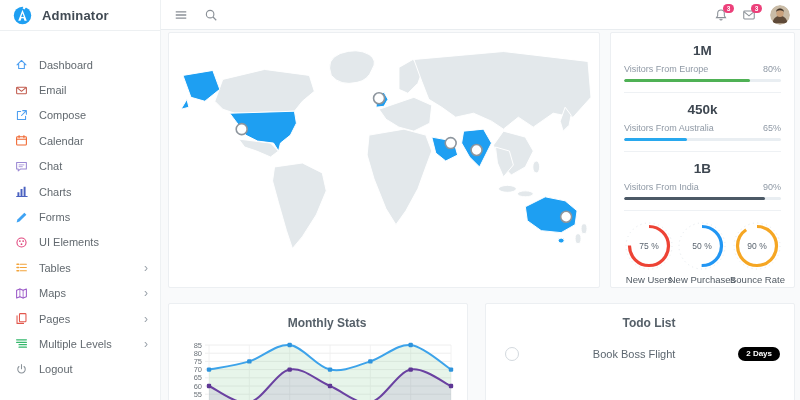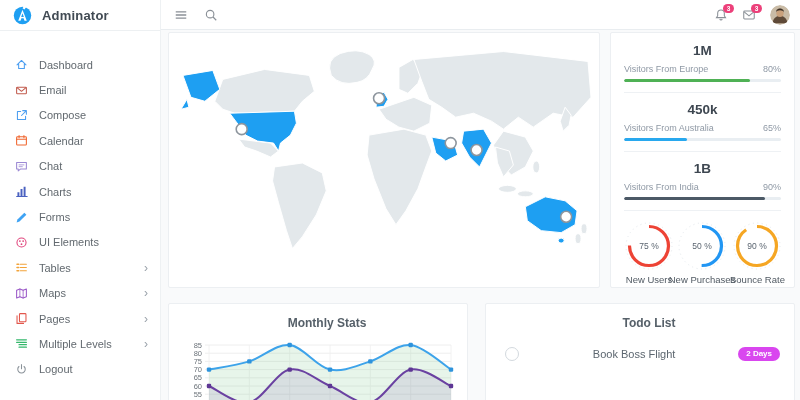--- a/index.html
+++ b/index.html
@@ -384,19 +384,19 @@
         <rect x="265.8" y="43.8" width="4.4" height="4.4" rx="1.2" fill="#5e3795"></rect>
       </svg>
   </div>
 
   <div class="card todo-card">
     <div class="card-title">Todo List</div>
     <div class="todo-items" id="todo-items">
         <div class="todo-item">
           <span class="todo-check"></span>
     <span class="todo-label">Book Boss Flight</span>
-          <span class="todo-badge" style="background:#d946ef">2 Days</span>
+          <span class="todo-badge" style="background:#000000">2 Days</span>
         </div>
         <div class="todo-item">
     </div>
       </div>
   </div>
 </div>
 
 </body></html>

